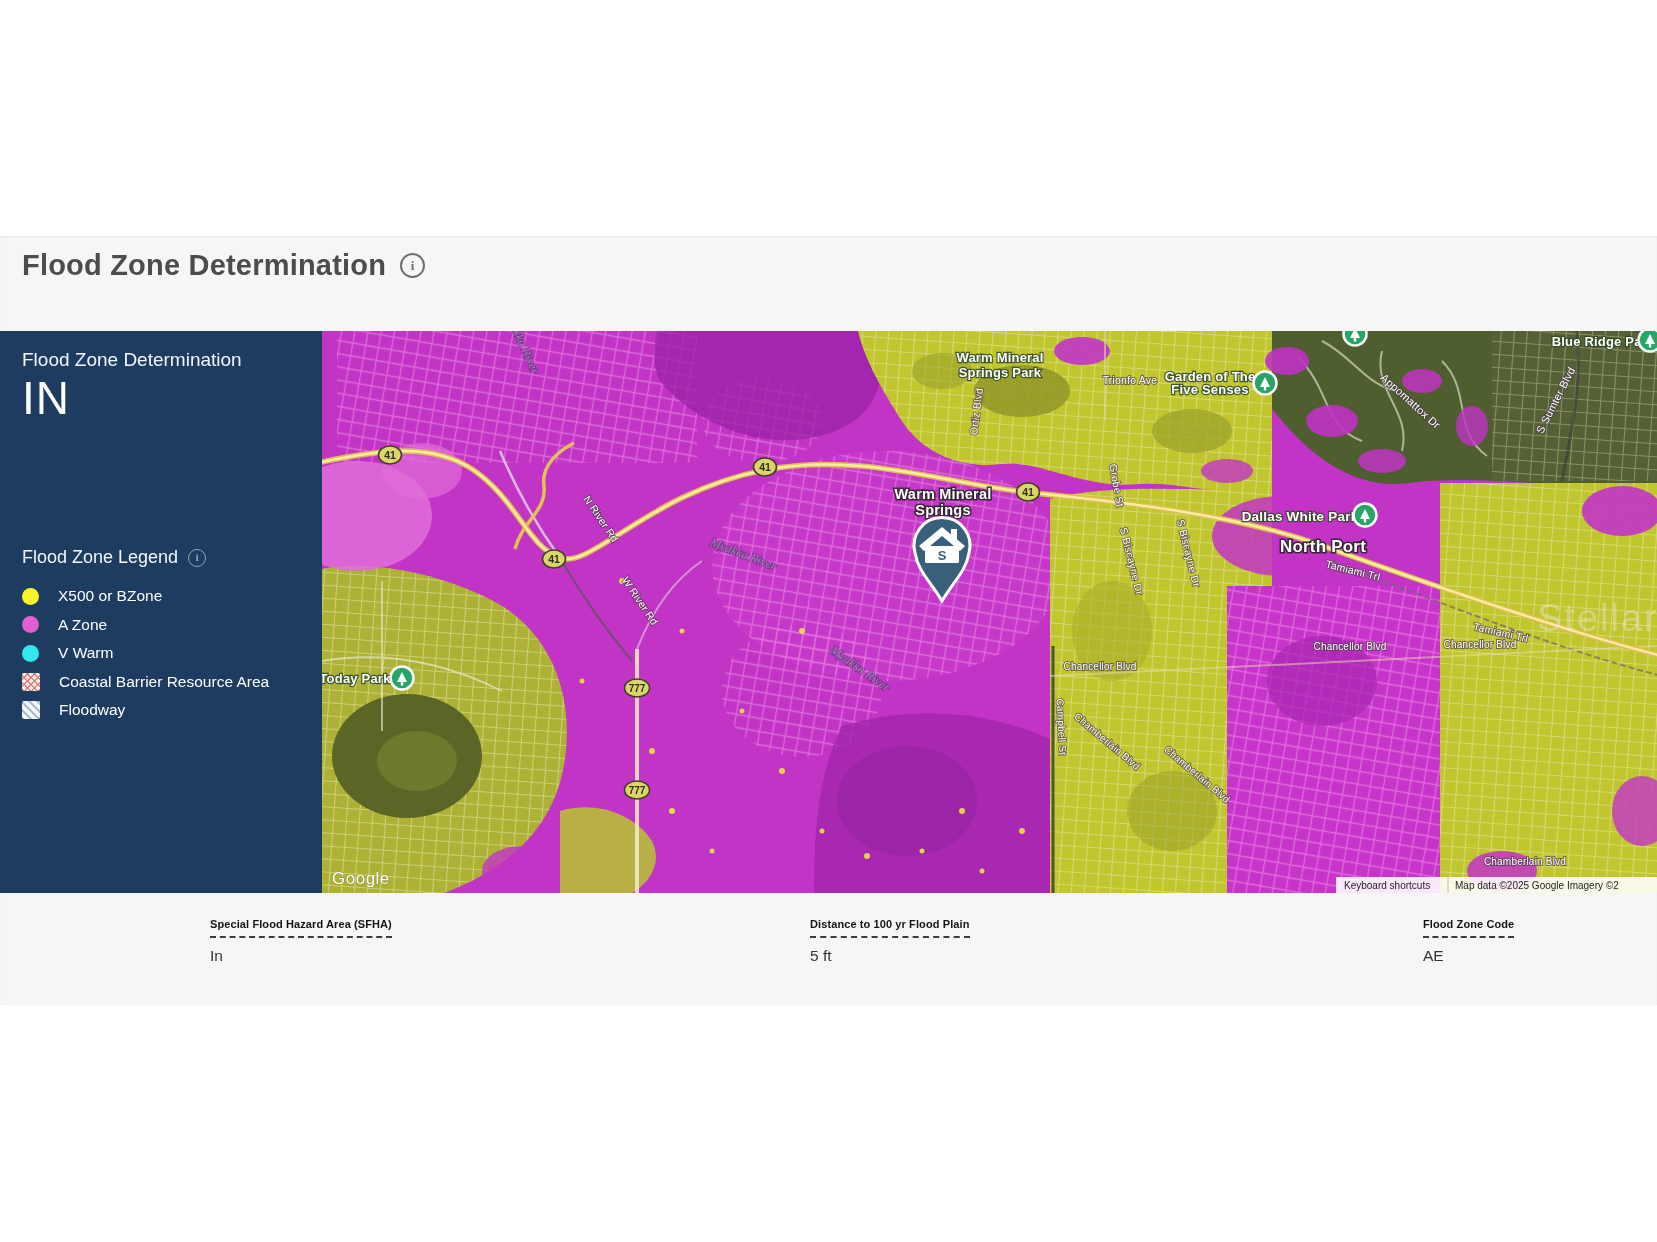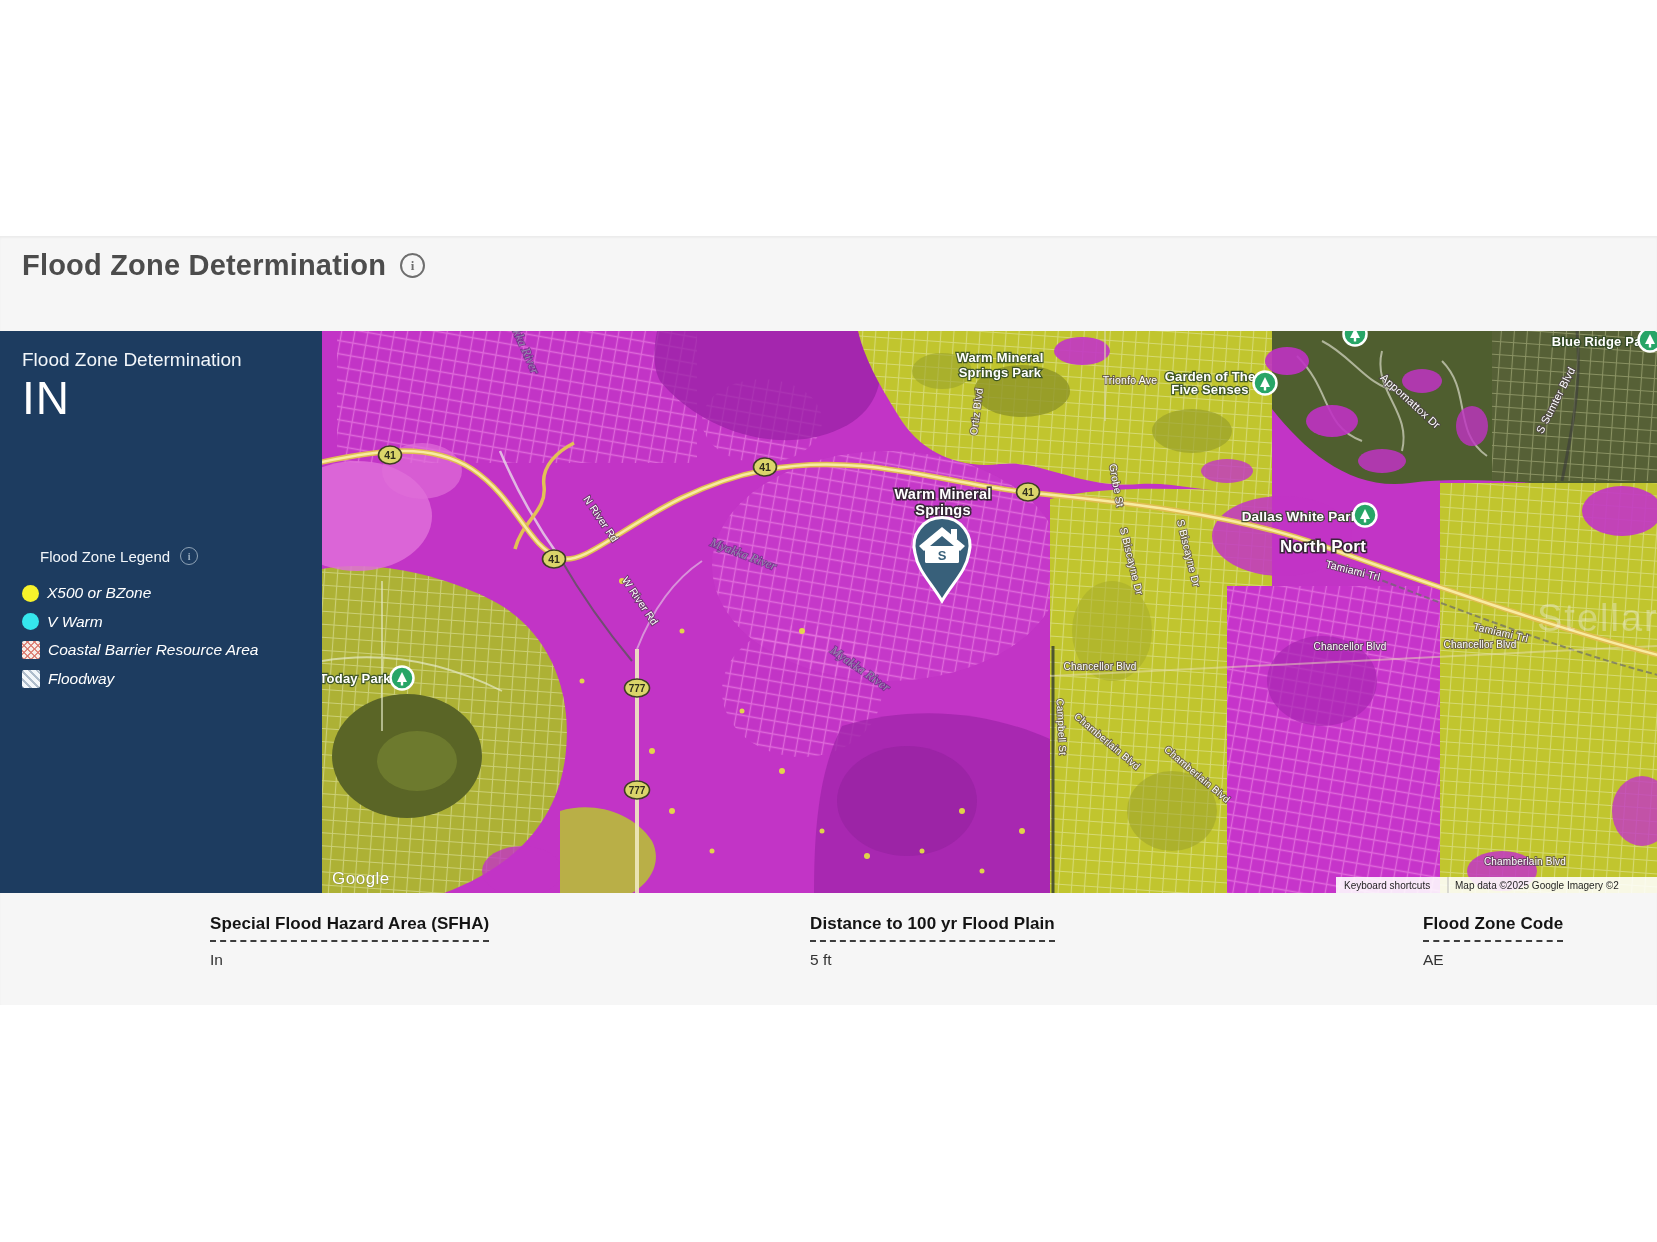--- a/index.html
+++ b/index.html
@@ -25,22 +25,22 @@
 
   
   .panel{
     position:absolute;left:0;top:331px;width:322px;height:562px;
     background:#1d3c60;color:#fff;z-index:2;
   }
   .panel-title{position:absolute;left:22px;top:18px;font-size:19px;font-weight:400;color:#f2f6fa;}
   .panel-value{position:absolute;left:22px;top:42px;font-size:46px;font-weight:300;color:#fff;line-height:1.1;letter-spacing:1px;}
   .legend{position:absolute;left:22px;top:216px;right:6px;}
   .legend-title-row{display:flex;align-items:center;gap:10px;margin-bottom:14px;}
-  .legend-title{font-size:15px;font-weight:400;color:#f2f6fa;margin-left:18px;}
-  .legend-item{display:flex;align-items:center;gap:8px;height:28.5px;font-size:15.5px;color:#fff;font-style:italic;}
+  .legend-title{font-size:18px;font-weight:400;color:#f2f6fa;}
+  .legend-item{display:flex;align-items:center;gap:19px;height:28.5px;font-size:15.5px;color:#fff;}
   .sw{width:17px;height:17px;border-radius:50%;flex:0 0 auto;}
   .sw-x500{background:#f8f32b;}
   .sw-a{background:#e25fd2;}
   .sw-v{background:#35e6ee;}
   .sw-d{background:#f2611f;}
   .sw-square{width:18px;height:18px;border-radius:2px;flex:0 0 auto;}
   .sw-floodway{background:repeating-linear-gradient(45deg,#aebccb 0 2px,#f2f6fa 2px 5.5px);}
   .sw-coastal{
     background-color:#f7ece8;
     background-image:
@@ -60,21 +60,21 @@
   .lbl-city{stroke:rgba(35,35,35,.85);stroke-width:3.2px;}
   .lbl-road{font-weight:400;stroke:rgba(75,60,75,.7);stroke-width:1.9px;}
   .lbl-water{font-family:"Liberation Serif",serif;font-style:italic;font-weight:400;fill:#eaf5fd;stroke:rgba(80,40,110,.55);stroke-width:1.8px;}
   .g-logo{fill:#fff;paint-order:stroke;stroke:rgba(50,50,50,.35);stroke-width:.7px;font-weight:500;letter-spacing:.5px;}
   .attr-text{fill:#1f1f1f;}
   .watermark{fill:rgba(240,240,240,.38);font-weight:400;letter-spacing:2px;}
 
   
   .field{position:absolute;top:914px;z-index:3;}
   .field-label{
-    display:inline-block;font-size:17px;font-weight:700;color:#141414;
+    display:inline-block;font-size:11px;font-weight:700;color:#141414;
     padding-bottom:6px;border-bottom:2.5px dashed #3c3c3c;letter-spacing:.1px;
   }
   .field-value{margin-top:9px;font-size:15.5px;color:#333;}
   #field-sfha{left:210px;}
   #field-distance{left:810px;}
   #field-code{left:1423px;}
 </style>
 </head>
 <body>
 
@@ -90,20 +90,24 @@
   <div class="panel-value">IN</div>
 
   <div class="legend">
     <div class="legend-title-row">
       <span class="legend-title">Flood Zone Legend</span>
       <span class="info-circle small">i</span>
     </div>
     <div class="legend-item">
       <span class="sw sw-x500"></span>
       <span>X500 or BZone</span>
+    </div>
+    <div class="legend-item">
+      <span class="sw sw-a"></span>
+      <span>A Zone</span>
     </div>
     <div class="legend-item">
       <span class="sw sw-v"></span>
       <span>V Warm</span>
     </div>
     <div class="legend-item">
       <span class="sw-square sw-coastal"></span>
       <span>Coastal Barrier Resource Area</span>
     </div>
     <div class="legend-item">

